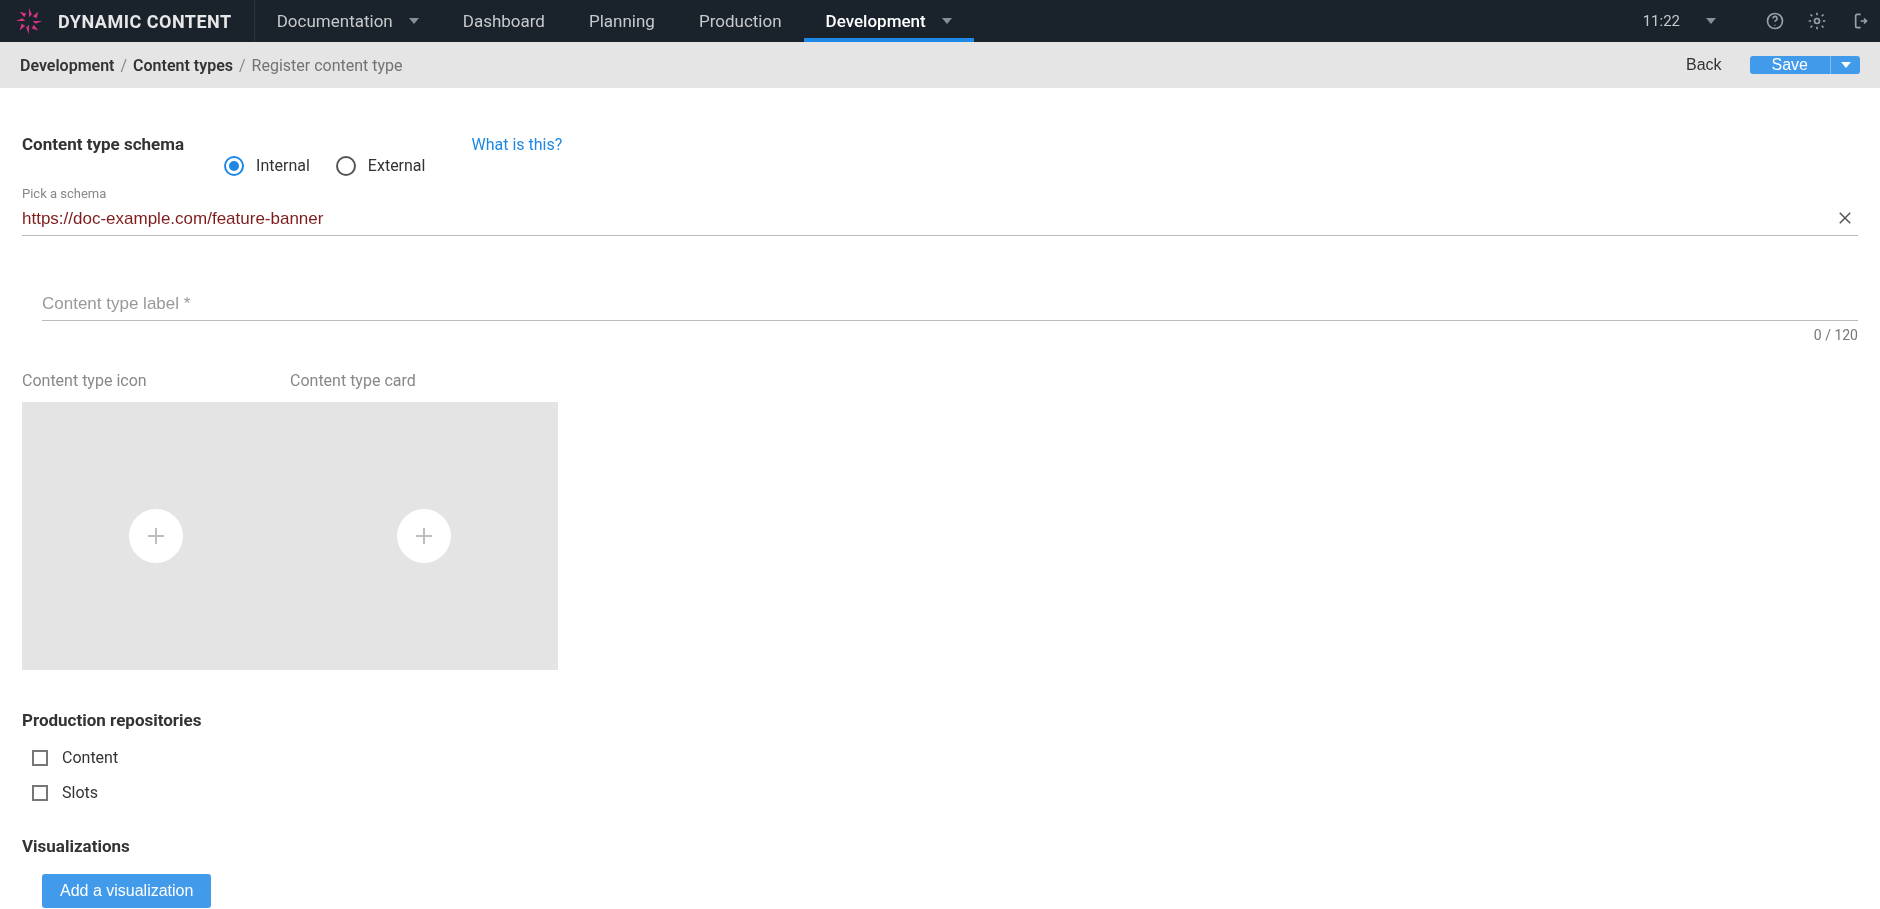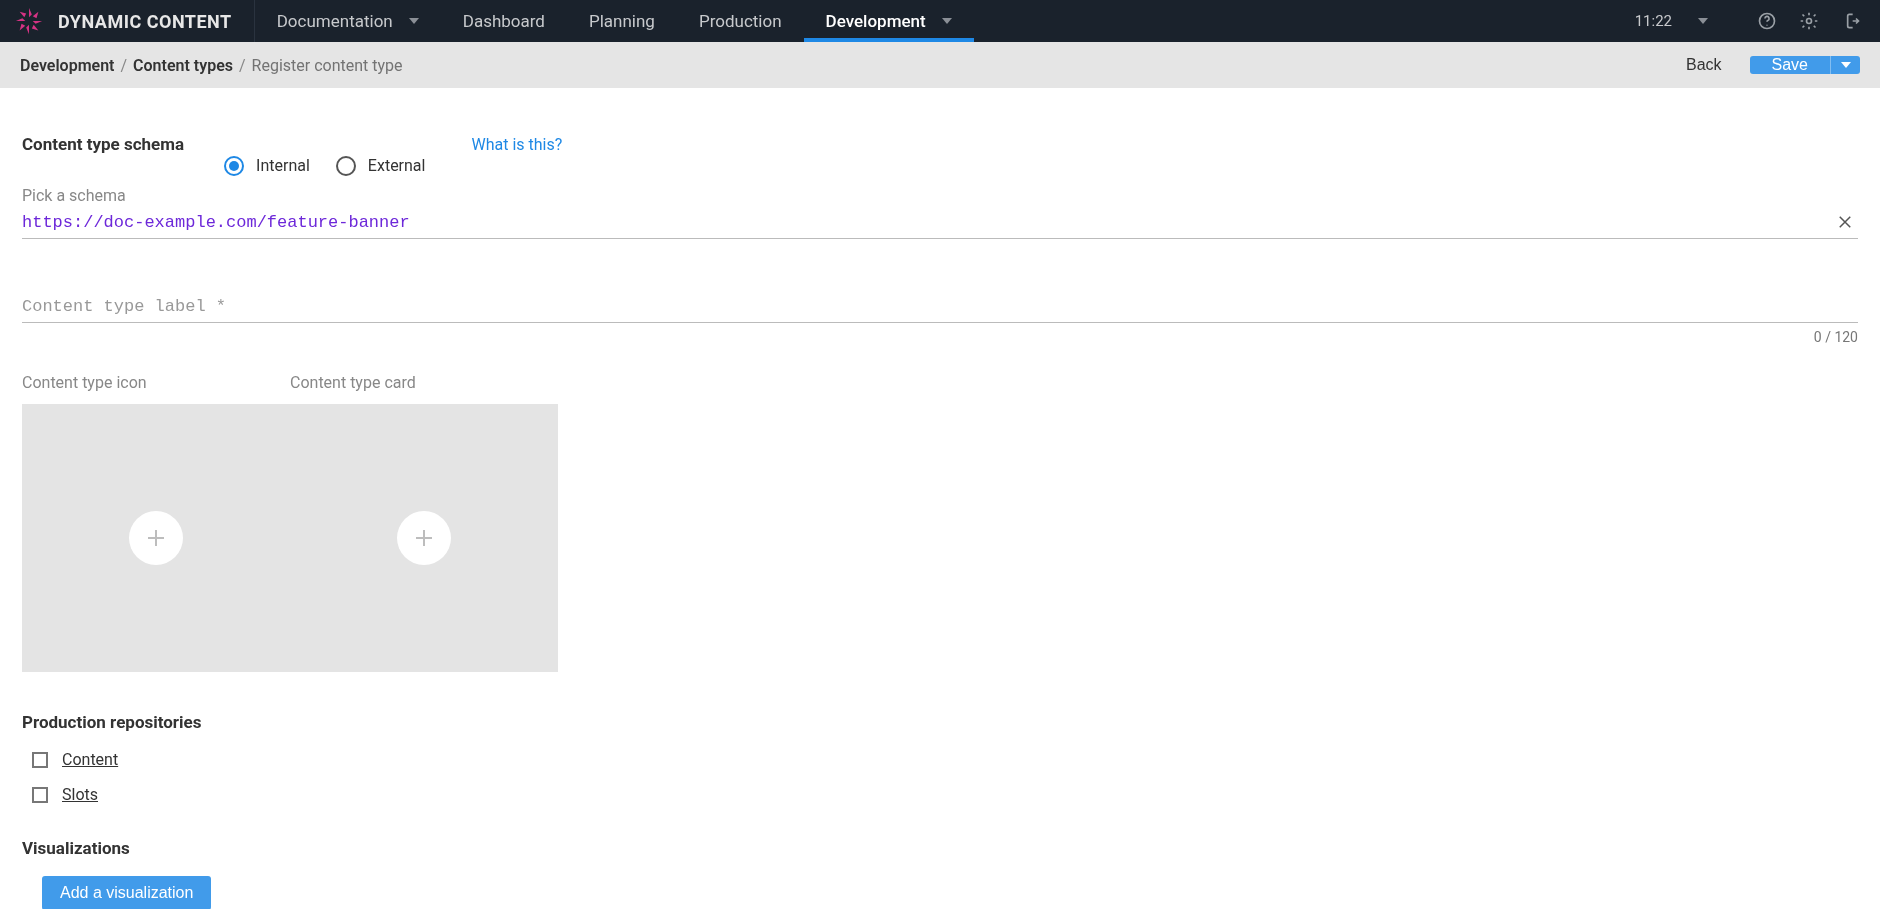--- a/index.html
+++ b/index.html
@@ -68,21 +68,21 @@
   .nav-caret {
     margin-left: 16px;
     display: inline-block;
   }
   .nav-caret svg { width: 10px; height: 6px; display:block; }
   .nav-spacer { flex: 1; }
   .nav-right {
     display: flex;
     align-items: center;
     height: 100%;
-    padding-right: 18px;
+    padding-right: 10px;
   }
   .nav-time {
     color: #c7c9cc;
     font-size: 15px;
     margin-right: 10px;
   }
   .nav-time-caret { margin-right: 28px; }
   .nav-iconbtn {
     width: 22px;
     height: 22px;
@@ -191,36 +191,35 @@
     margin-left: 20px;
     cursor: pointer;
   }
 
   .field {
     margin-top: 4px;
     margin-bottom: 50px;
     position: relative;
   }
   .field-hint {
-    font-size: 16px;
+    font-size: 13px;
     color: #888;
   }
   .field-input-wrap {
     position: relative;
     border-bottom: 1px solid #bbb;
   }
   .field-input {
     width: 100%;
     border: none;
     outline: none;
     font-size: 17px;
     padding: 8px 40px 6px 0;
-    color: #6d28d9;
+    color: #7f1d1d;
     background: transparent;
-    font-family: Liberation Mono, monospace;
   }
   .field-input::placeholder { color: #999; }
   .field-clear {
     position: absolute;
     right: 4px;
     top: 50%;
     transform: translateY(-50%);
     cursor: pointer;
     color: #555;
   }
@@ -265,21 +264,21 @@
     align-items: center;
     justify-content: center;
   }
   .upload-circle svg { width: 24px; height: 24px; }
 
   .section-title {
     font-weight: 700;
     font-size: 17px;
     margin-bottom: 18px;
   }
-  .repo-list { margin-bottom: 34px; text-decoration: underline; }
+  .repo-list { margin-bottom: 34px; }
   .check-row {
     display: flex;
     align-items: center;
     margin-bottom: 16px;
     padding-left: 10px;
     cursor: pointer;
   }
   .checkbox {
     width: 16px;
     height: 16px;
@@ -425,21 +424,21 @@
       <input class="field-input" type="text" value="https://doc-example.com/feature-banner" style="">
       <span class="field-clear">
         <svg viewBox="0 0 24 24" stroke="#555" stroke-width="2">
             <path d="M5 5 L19 19 M19 5 L5 19"></path>
           </svg>
       </span>
     </div>
   </div>
 
   
-  <div class="field label-field" style="margin-bottom:4px;">
+  <div class="field label-field" style="margin-bottom:4px;margin-left:20px;">
     <div class="field-input-wrap">
       <input class="field-input" type="text" placeholder="Content type label *" style="">
     </div>
     <div class="field-counter">0 / 120</div>
   </div>
 
   
   <div class="uploads-row">
     <div class="upload-block">
       <div class="upload-label">Content type icon</div>

